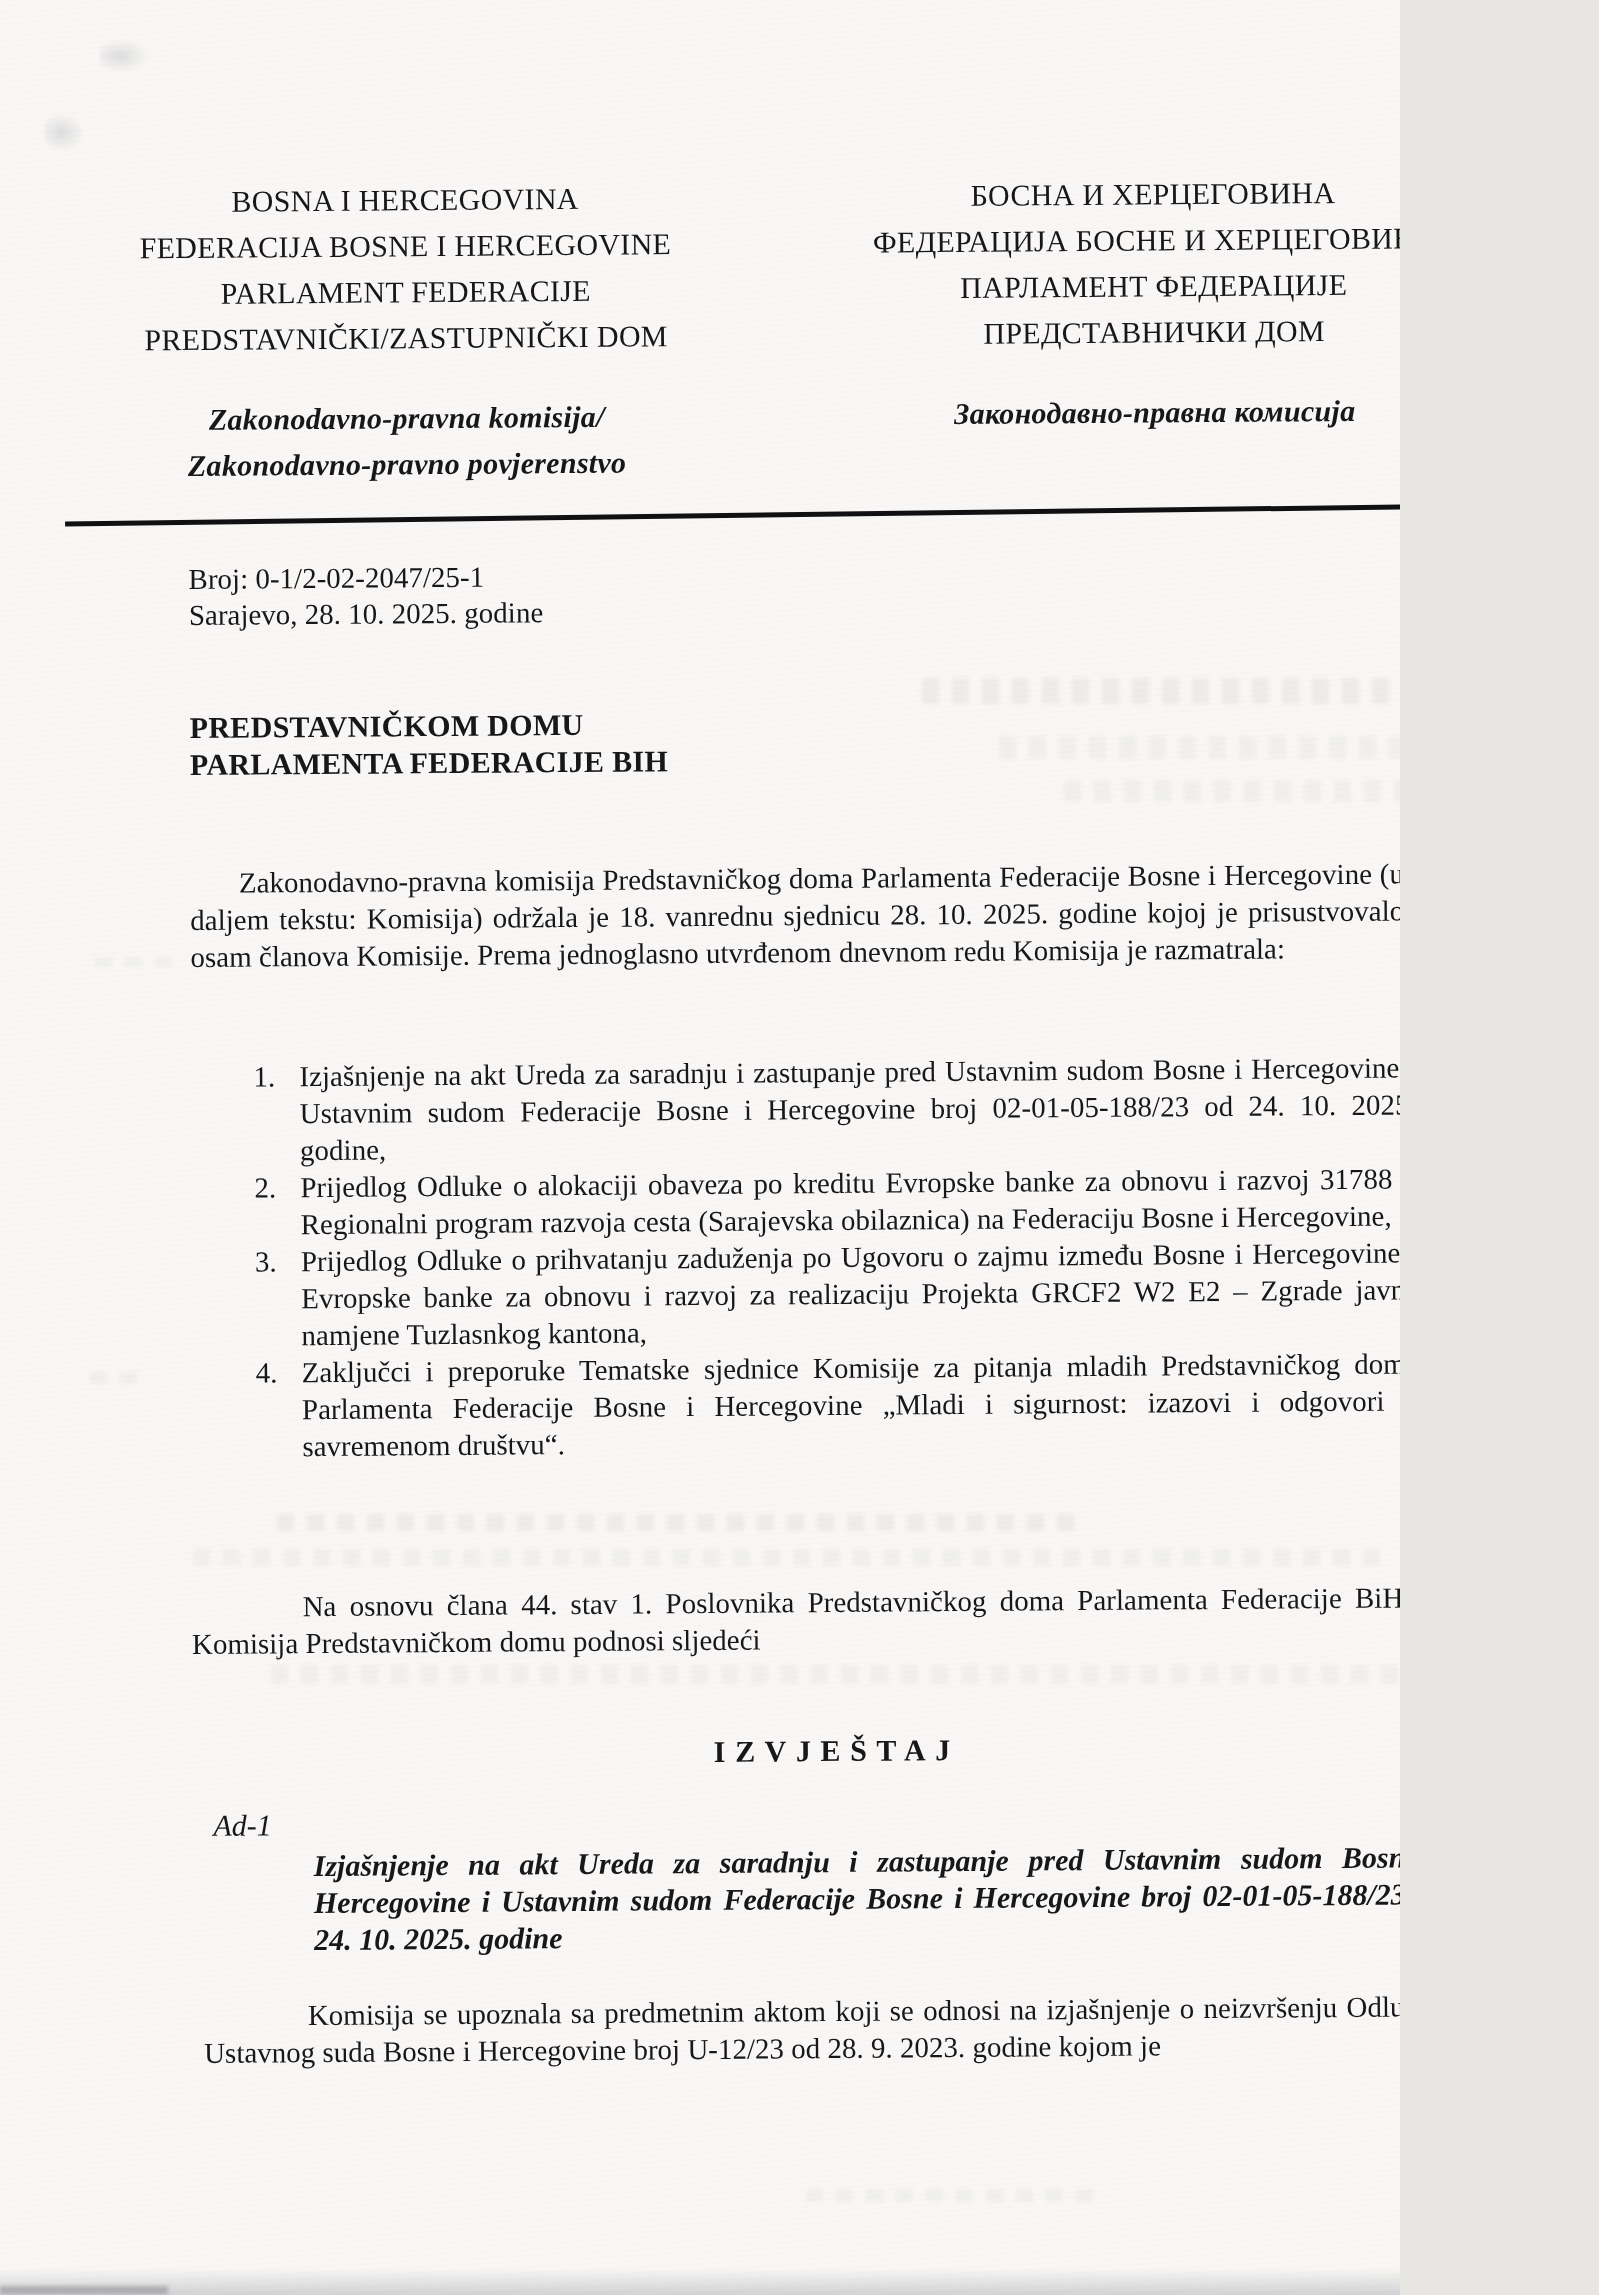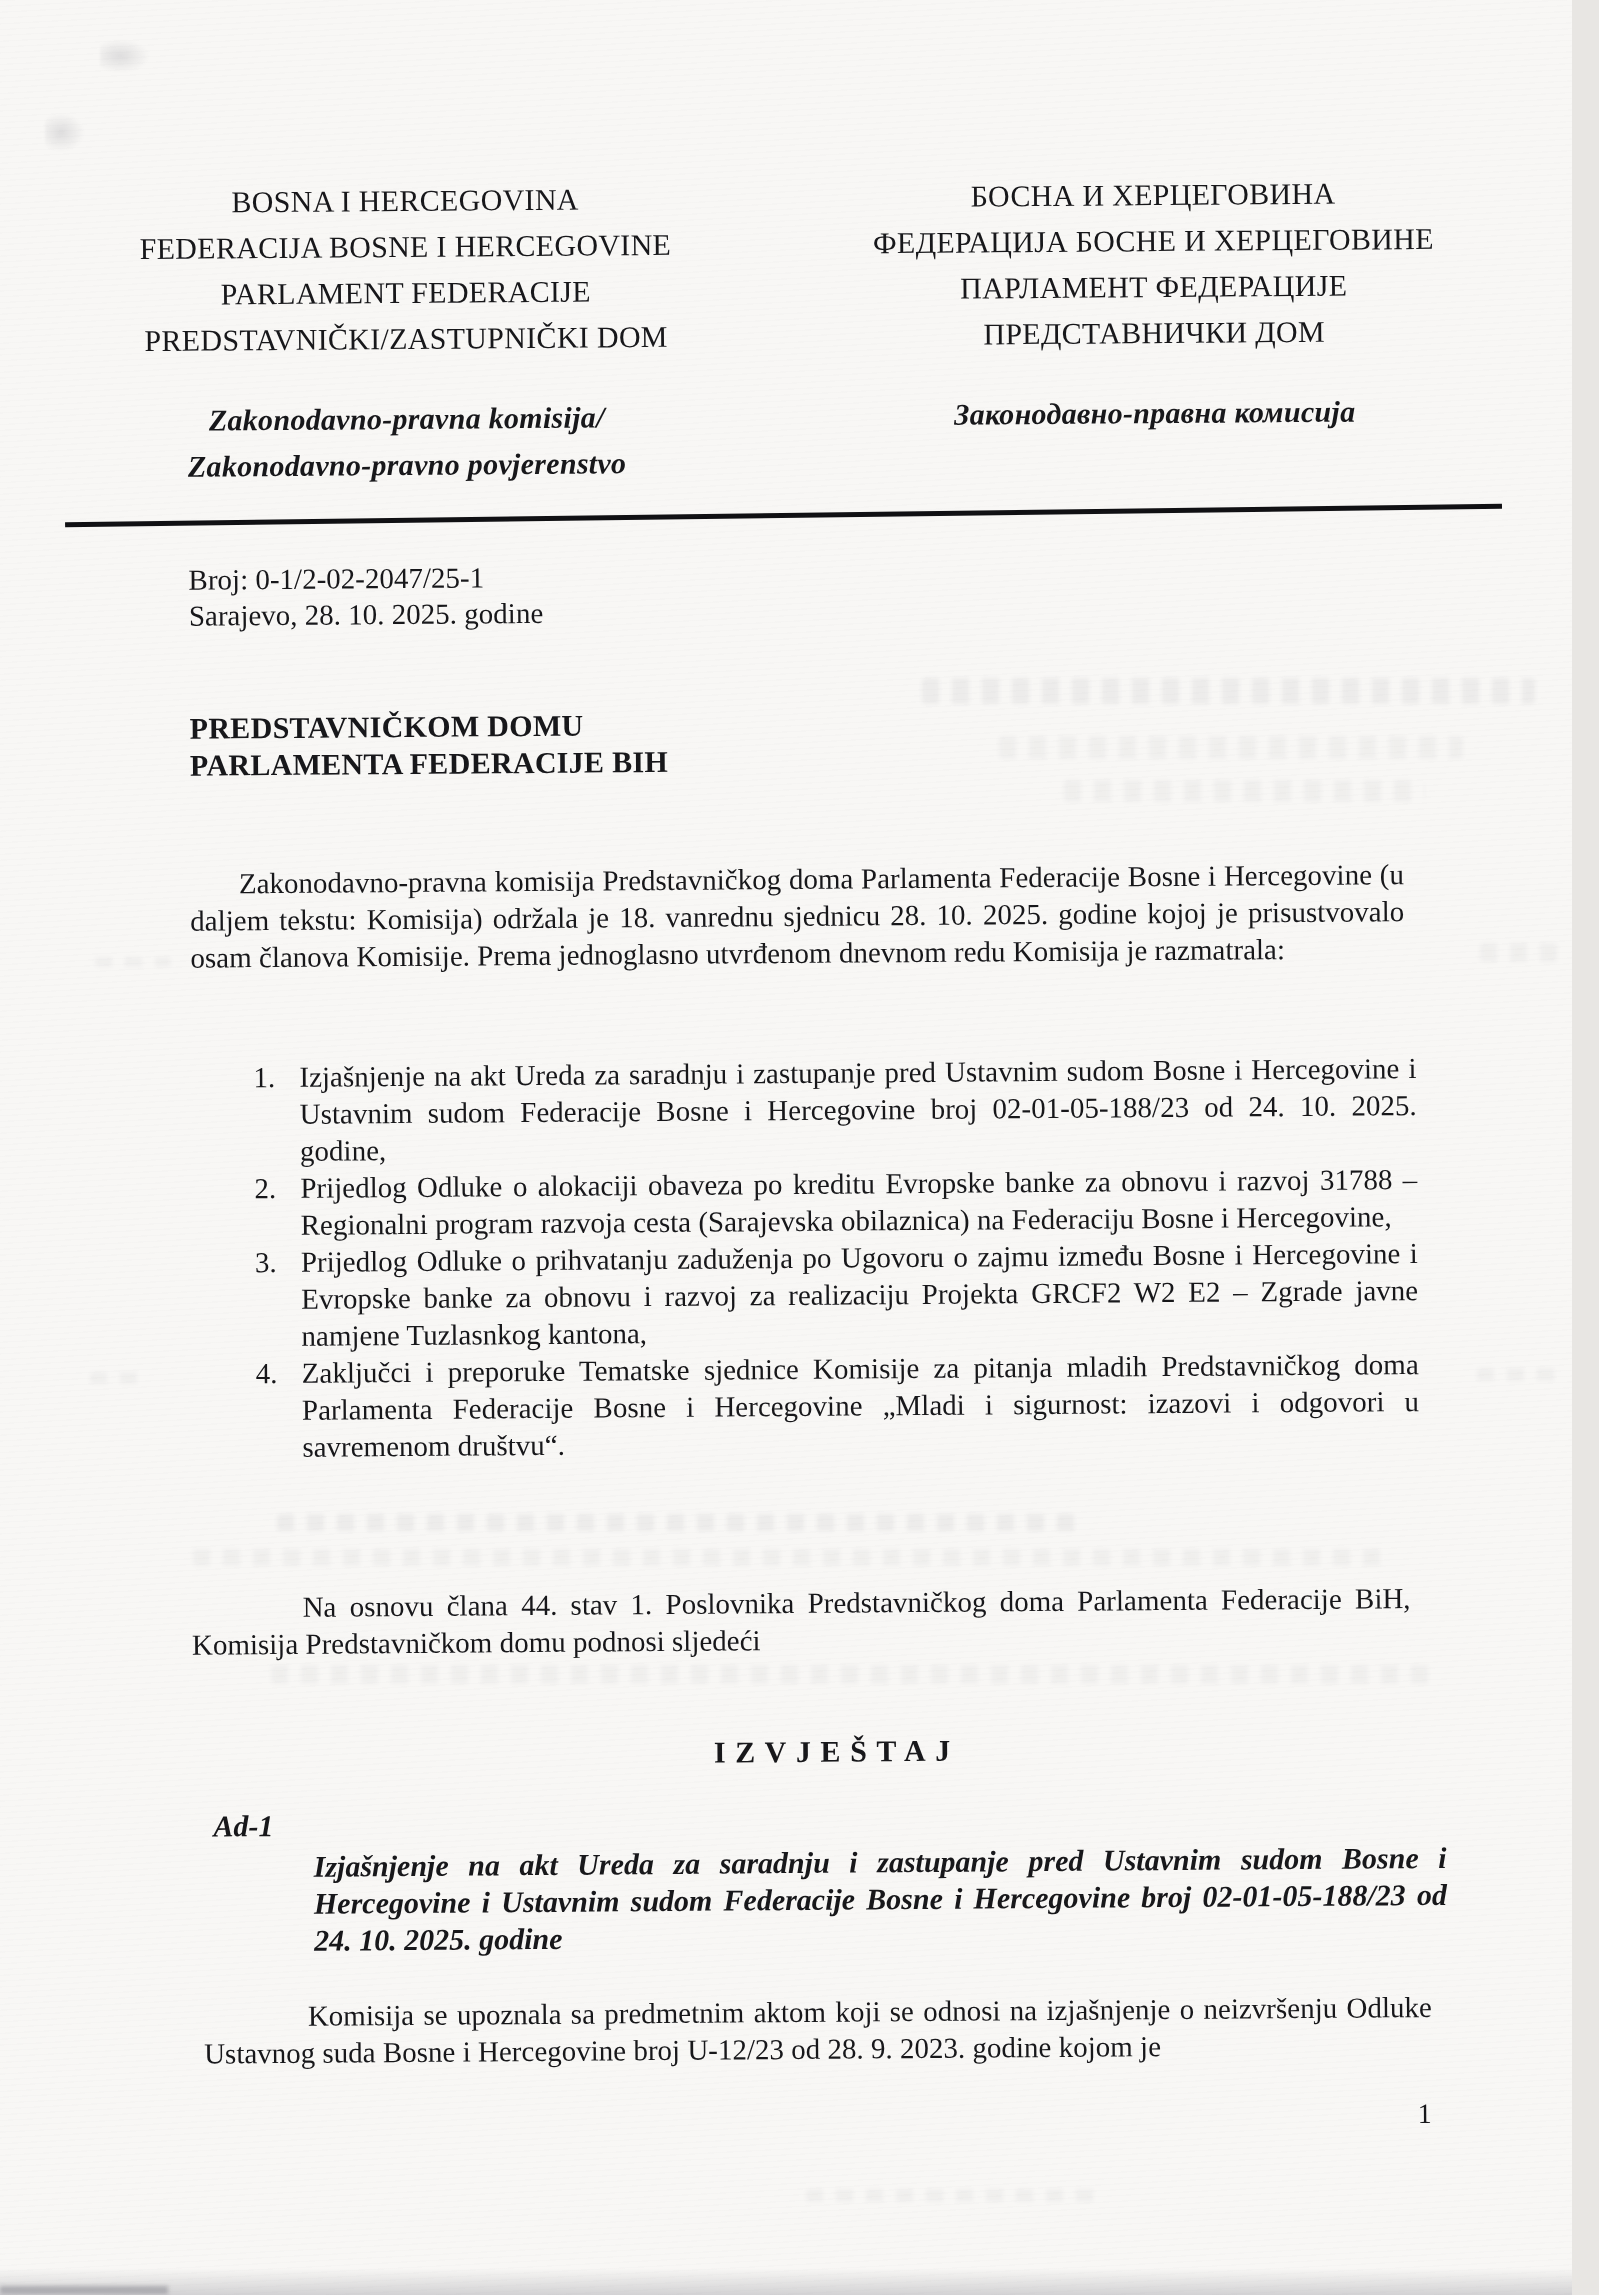--- a/index.html
+++ b/index.html
@@ -1,18 +1,18 @@
 <!DOCTYPE html>
 <html style="font-size:10.3px"><head>
 <meta charset="utf-8">
 <style>
   html,body{margin:0;padding:0;background:#e8e6e3;}
   .sheet{
     position:relative;
-    width:1572px;height:2295px;
+    width:1400px;height:2295px;
     background:#f8f7f5;
     overflow:hidden;
     font-family:"Liberation Serif", serif;
     color:#17171a;
   }
   .content{position:absolute;inset:0;transform:rotate(-0.45deg);}
   
   .hdr-col{position:absolute;top:175px;text-align:center;font-size:30px;line-height:46px;letter-spacing:0.3px;}
   .hdr-left{left:87px;width:651px;}
   .hdr-right{left:838px;width:645px;}
@@ -29,21 +29,21 @@
   .p-basis{position:absolute;top:1585px;left:188px;width:1219px;text-indent:111px;}
   .p-final{position:absolute;top:1994px;left:197px;width:1228px;text-indent:104px;}
   
   .agenda{position:absolute;top:1055px;left:254px;width:1163px;font-size:29px;line-height:37px;}
   .agenda-item{display:grid;grid-template-columns:46px 1fr;}
   .agenda-item .num{text-align:left;}
   .agenda-item .txt{text-align:justify;}
   
   .title{position:absolute;top:1735px;left:226px;width:1212px;text-align:center;
          font-size:30px;font-weight:bold;letter-spacing:0.32em;}
-  .ad-label{position:absolute;top:1805px;left:208px;font-size:30px;font-weight:bold;font-style:italic;}
+  .ad-label{position:absolute;top:1805px;left:208px;font-size:30px;font-weight:normal;font-style:italic;}
   .ad-heading{position:absolute;top:1844px;left:308px;width:1133px;
               font-size:30px;line-height:37px;font-weight:bold;font-style:italic;text-align:justify;}
   
   .page-num{position:absolute;top:2103px;left:1410px;font-size:28px;}
   
   .artifact{position:absolute;pointer-events:none;}
   .blob{background:radial-gradient(ellipse at 40% 50%, rgba(110,110,120,.55), rgba(110,110,120,0) 70%);
         filter:blur(1.3px);opacity:.35;}
   .ghost{background:repeating-linear-gradient(90deg, rgba(95,95,105,.55) 0 17px, rgba(95,95,105,0) 17px 30px);
          filter:blur(1.9px);opacity:.13;border-radius:3.9px;}

